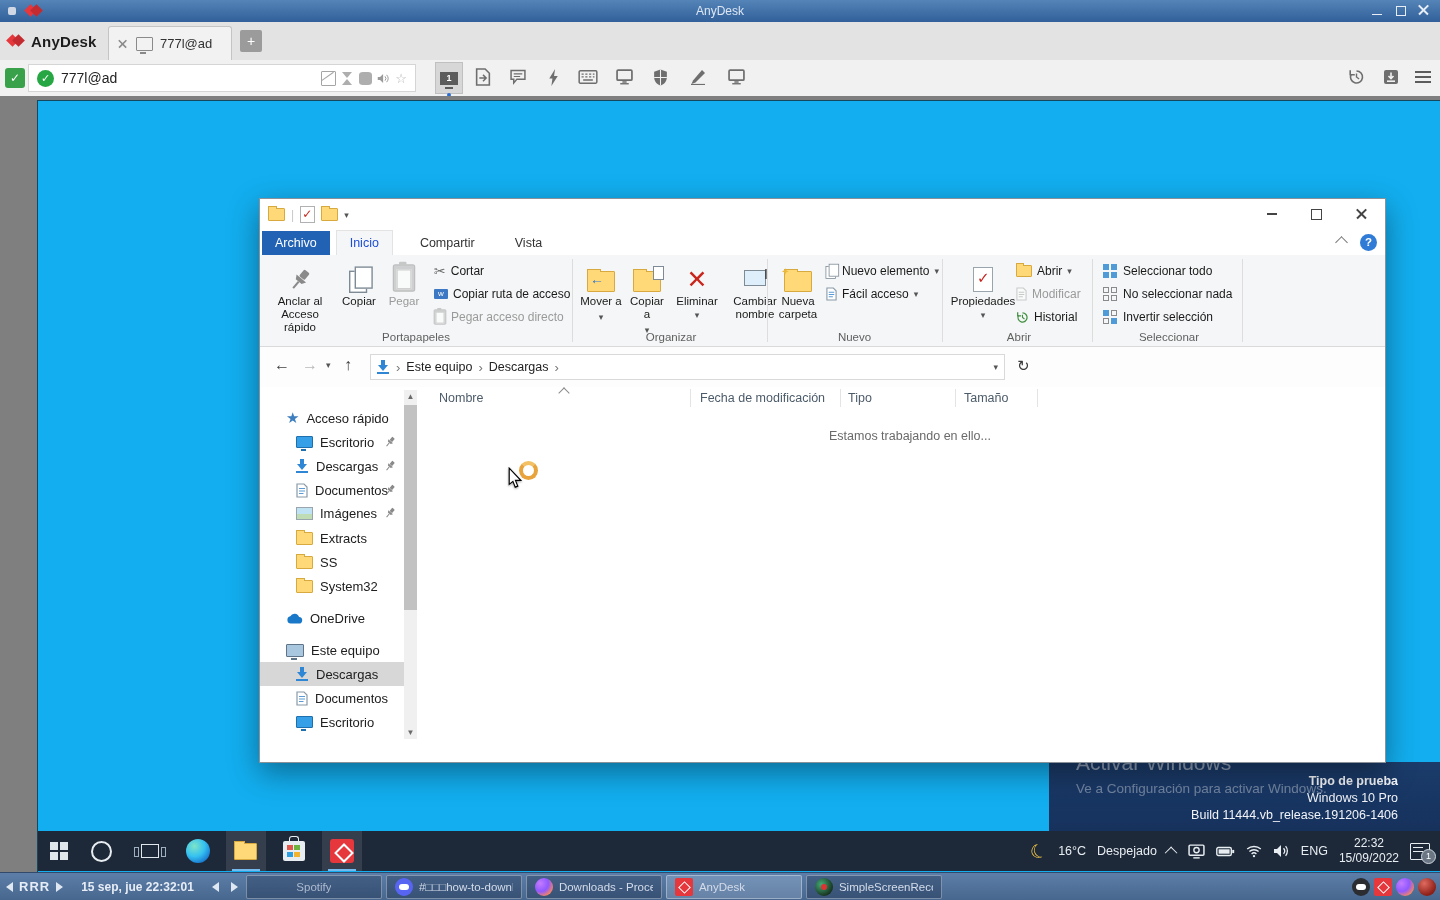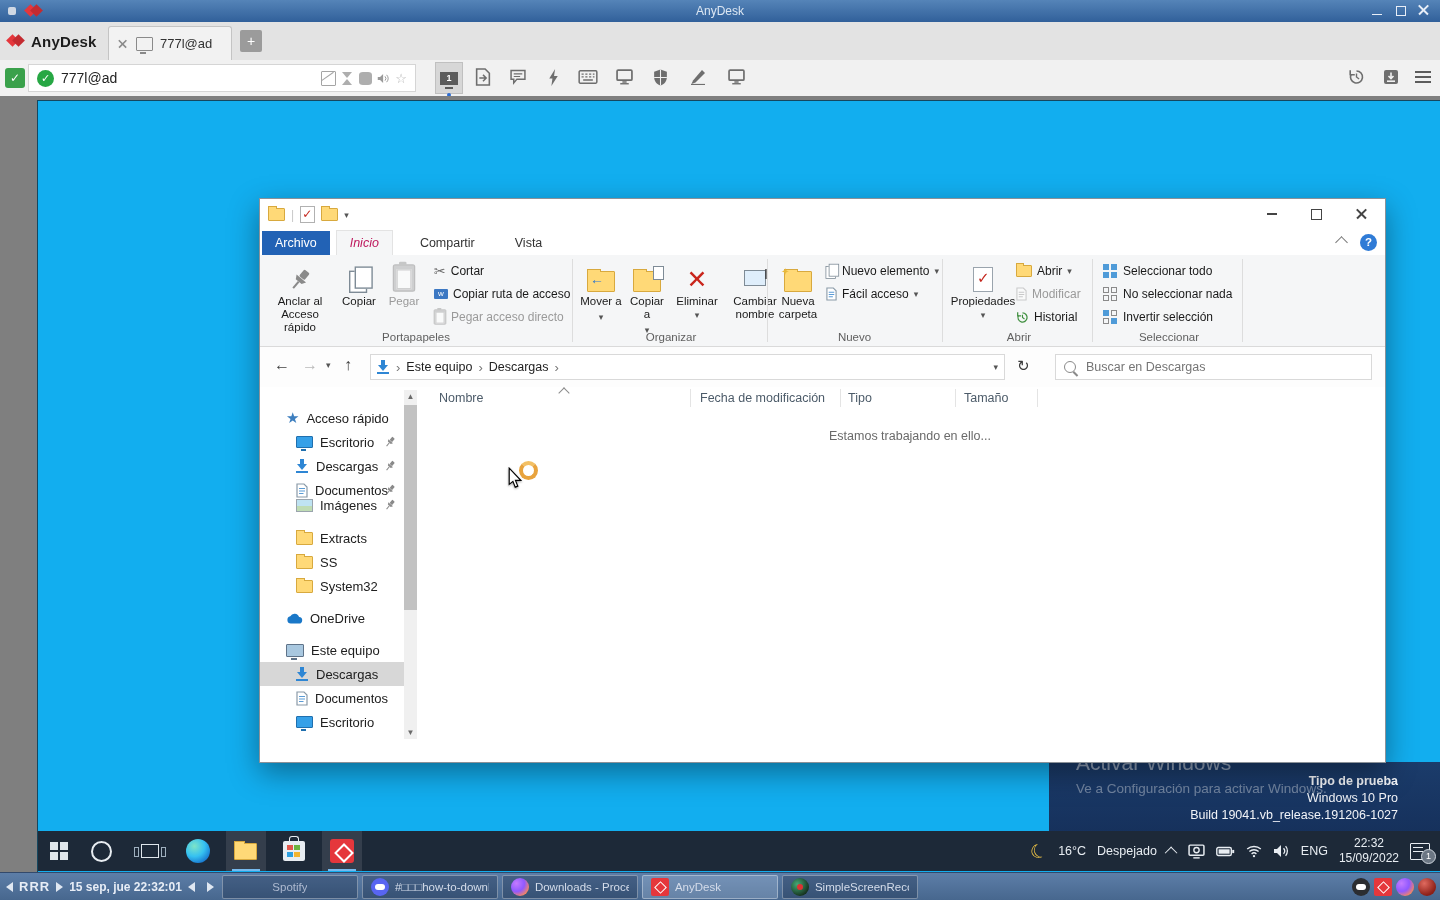--- a/index.html
+++ b/index.html
@@ -72,21 +72,21 @@
   .chkdoc{width:13px;height:15px;background:#fff;border:1px solid #b1b1b1;position:relative;}
   .chkdoc::after{content:"\2713";position:absolute;left:1px;top:0;color:#c4261d;font-size:12px;font-weight:bold;}
   .win-title{left:112px;top:0;height:31px;line-height:31px;font-size:12.5px;color:#1a1a1a;}
   .win-ctrls{right:1px;top:0;height:30px;}
   .win-ctrls .cell{width:45px;height:30px;display:flex;align-items:center;justify-content:center;color:#444;}
   .wmn{width:10px;height:1.5px;background:#444;}
   .wmx{width:9px;height:9px;border:1.3px solid #444;}
   .menubar{left:0;top:31px;width:100%;height:25px;background:#fff;border-bottom:1px solid #a16207;}
   .mtab{height:24px;line-height:24px;padding:0 13px;font-size:12.5px;color:#333;}
   .mtab-file{background:#2262b5;color:#fff;margin-left:2px;}
-  .mtab-active{background:#f5f6f7;border:1px solid #e3e3e3;border-bottom:none;color:#be185d;font-style:italic;}
+  .mtab-active{background:#f5f6f7;border:1px solid #e3e3e3;border-bottom:none;color:#1d4ed8;}
   .helpq{width:17px;height:17px;border-radius:50%;background:#2f7bd6;color:#fff;font-size:11.5px;font-weight:bold;
     text-align:center;line-height:17px;}
   .chevup{width:8px;height:8px;border-left:1.6px solid #777;border-top:1.6px solid #777;transform:rotate(45deg);}
   .ribbon{left:0;top:56px;width:100%;height:92px;background:#f5f6f7;border-bottom:1px solid #dadada;box-sizing:border-box;}
   .rsep{position:absolute;top:4px;bottom:4px;width:1px;background:#ddd;}
   .glabel{position:absolute;bottom:3px;font-size:11.5px;color:#5f5f5f;text-align:center;}
   .bigbtn{position:absolute;top:5px;display:flex;flex-direction:column;align-items:center;gap:3px;
     font-size:11.5px;line-height:13px;text-align:center;color:#1a1a1a;}
   .bigbtn .iwrap{height:32px;display:flex;align-items:flex-end;justify-content:center;}
   .smbtn{position:absolute;display:flex;align-items:center;gap:5px;font-size:12px;color:#1a1a1a;height:20px;white-space:nowrap;}
@@ -381,21 +381,21 @@
 
 <div class="abs viewport">
   <div class="abs desktop">
 
     <div class="abs navy"></div>
     <div class="abs wm1" style="left:1038px;top:650px">Activar Windows</div>
     <div class="abs wm2" style="left:1038px;top:680px">Ve a Configuración para activar Windows.</div>
     <div class="abs wmR" style="right:42px;top:672px">
       <div style="font-weight:bold">Tipo de prueba</div>
       <div>Windows 10 Pro</div>
-      <div>Build 19041.vb_release.191206-1027</div>
+      <div>Build 11444.vb_release.191206-1406</div>
     </div>
 
     <div class="abs win">
 
       <div class="abs flex qat">
         <span class="fold f16"></span>
         <span style="color:#c9c9c9">|</span>
         <span class="chkdoc"></span>
         <span class="fold f16"></span>
         <span style="font-size:9px;color:#555">▾</span>
@@ -569,24 +569,20 @@
               <i></i>
             </span>
           <span class="crumb-sep">›</span>
           <span>Este equipo</span>
           <span class="crumb-sep">›</span>
           <span>Descargas</span>
           <span class="crumb-sep">›</span>
           <span style="margin-left:auto;font-size:9px;color:#555">▾</span>
         </div>
         <span class="abs" style="left:757px;top:10px;font-size:15px;color:#3b3b3b">↻</span>
-        <div class="abs flex searchbox">
-          <span class="mag"></span>
-          <input placeholder="Buscar en Descargas" style="">
-        </div>
       </div>
 
       <div class="abs main">
 
         <div class="tree-row lvl1" style="top:19px">
           <span class="star-ic">★</span>
             <span>Acceso rápido</span>
         </div>
         <div class="tree-row lvl2" style="top:43px">
           <span class="desk-ic"></span>
@@ -606,21 +602,21 @@
         </div>
         <div class="tree-row lvl2" style="top:91px">
           <svg class="ic" width="12" height="15">
               <use href="#sym-doc"></use>
             </svg>
             <span>Documentos</span>
           <svg class="pin-r ic" width="12" height="12">
               <use href="#sym-pin"></use>
             </svg>
         </div>
-        <div class="tree-row lvl2" style="top:106px">
+        <div class="tree-row lvl2" style="top:114px">
           <span class="img-ic"></span>
             <span>Imágenes</span>
           <svg class="pin-r ic" width="12" height="12">
               <use href="#sym-pin"></use>
             </svg>
         </div>
         <div class="tree-row lvl2" style="top:139px">
           <span class="fold f16"></span>
             <span>Extracts</span>
         </div>
@@ -744,21 +740,21 @@
           </span>
       </div>
     </div>
   </div>
 </div>
 
 <div class="abs hpanel">
   <span class="harrow l"></span>
   <b style="font-size:13px;letter-spacing:1px">RRR</b>
   <span class="harrow r"></span>
-  <b style="font-size:12px;margin:0 0">15 sep, jue 22:32:01</b>
+  <b style="font-size:12px;margin:0 12px">15 sep, jue 22:32:01</b>
   <span class="harrow l"></span>
   <span class="harrow r"></span>
   <div class="hbtn" style="width:118px;justify-content:center">
     <span style="color:#aebad0">Spotify</span>
   </div>
   <div class="hbtn" style="width:118px">
     <span class="circ18 disc"></span>
     <span>#□□□how-to-downl</span>
   </div>
   <div class="hbtn" style="width:118px">

